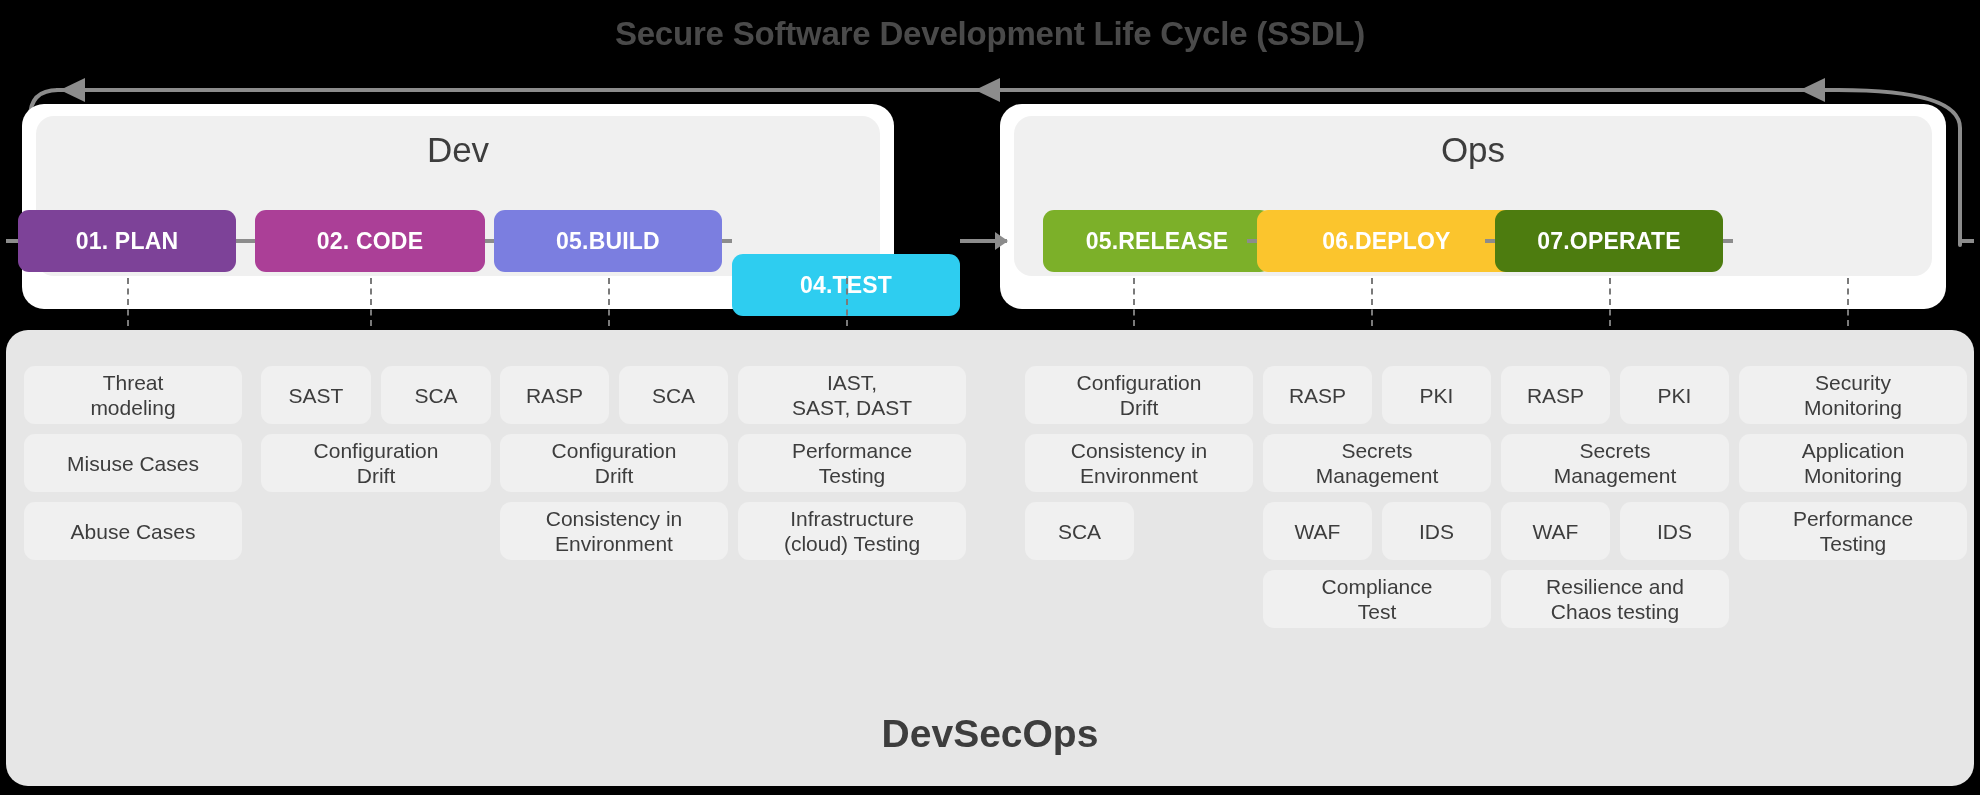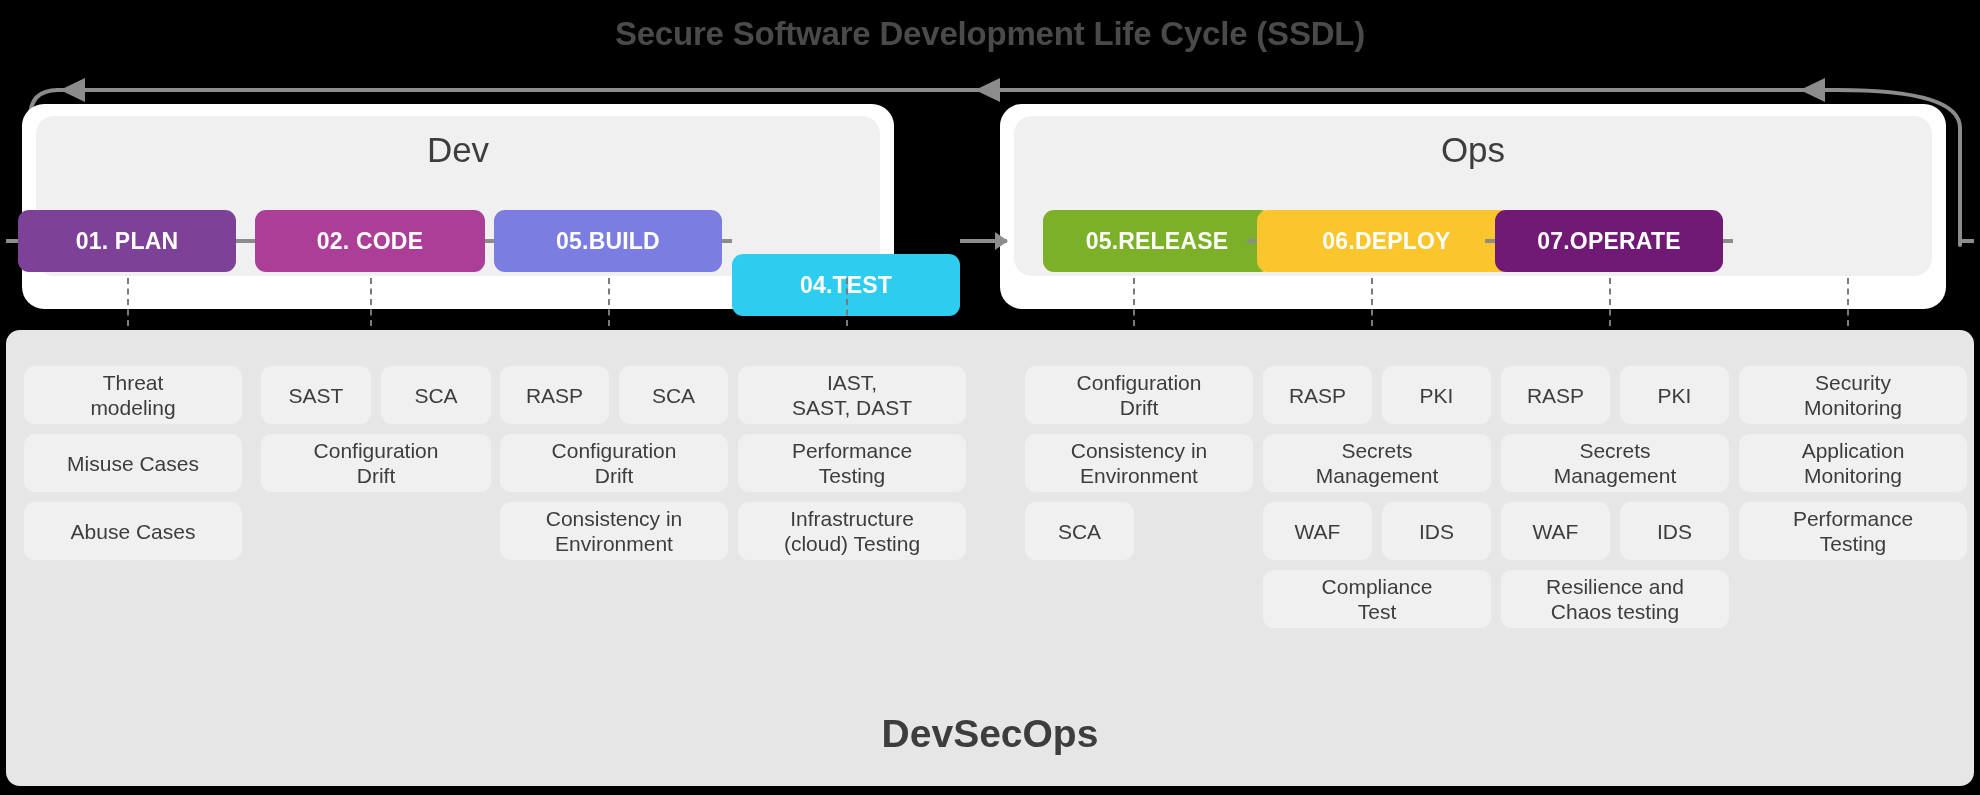--- a/index.html
+++ b/index.html
@@ -118,21 +118,21 @@
   }
 
   
   #bottom-card {
     position: absolute;
     left: 6px;
     top: 330px;
     width: 1968px;
     height: 456px;
     background: #e6e6e6;
-    border-radius: 14px;
+    border-radius: 22px;
   }
 
   #grid {
     position: absolute;
     left: 12px;
     top: 36px;
     width: 1944px;
   }
   .col {
     position: absolute;
@@ -216,21 +216,21 @@
     </div>
     <div class="connector arrow" style="left: 960px; width: 47px;"></div>
     <div class="phase-btn" style="left: 1043px; width: 228px; background: rgb(124, 176, 41); text-align: right;">
       <span>05.RELEASE</span>
     </div>
     <div class="connector" style="left: 1247px; width: 10px;"></div>
     <div class="phase-btn" style="left: 1257px; width: 259px; background: rgb(251, 197, 45);">
       <span>06.DEPLOY</span>
     </div>
     <div class="connector" style="left: 1485px; width: 10px;"></div>
-    <div class="phase-btn" style="left: 1495px; width: 228px; background: #701a75;">
+    <div class="phase-btn" style="left: 1495px; width: 228px; background: #4d7c0f;">
       <span>07.OPERATE</span>
     </div>
     <div class="connector" style="left: 1723px; width: 10px;"></div>
     <div class="connector" style="left: 6px; width: 12px;"></div>
     <div class="connector" style="left: 1961px; width: 13px;"></div>
   </div>
 
 <div id="dash-layer">
     <div class="dash" style="left: 127px;"></div>
     <div class="dash" style="left: 370px;"></div>

